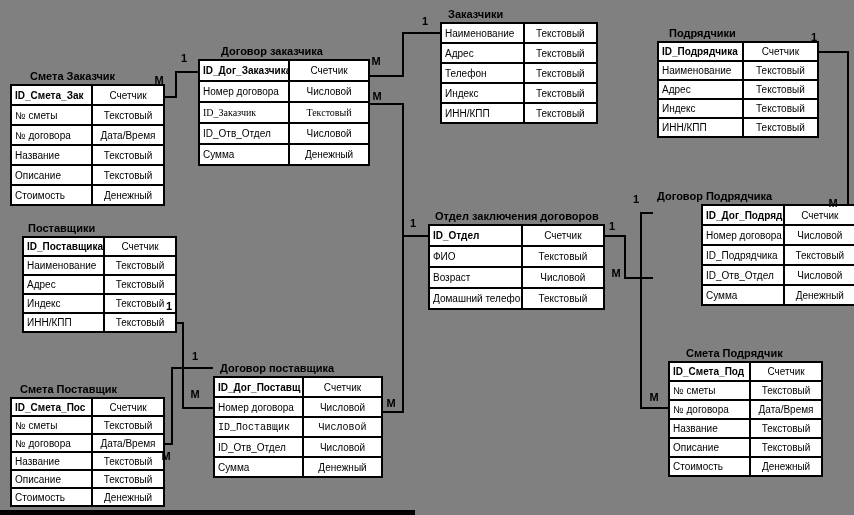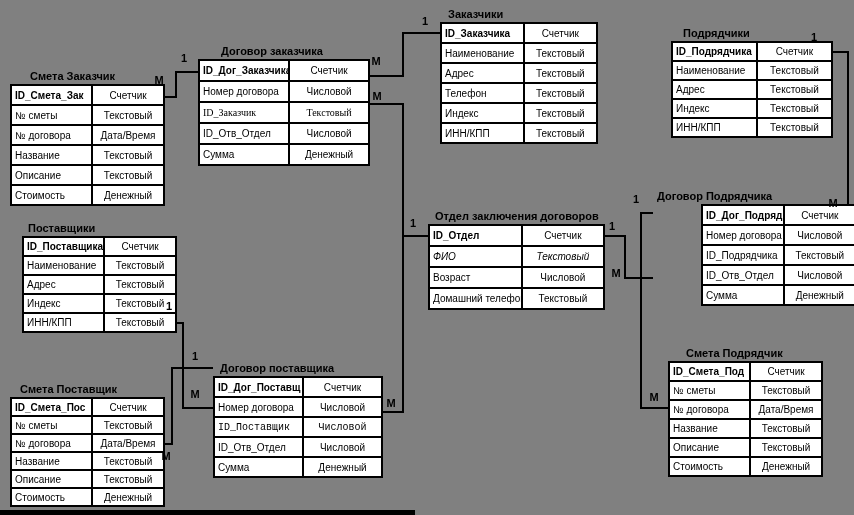--- a/index.html
+++ b/index.html
@@ -177,24 +177,20 @@
     </table>
   </div>
     <div class="entity" style="left: 440px; top: 7px; width: 158px;">
     <div class="entity-title" style="padding-left: 8px;">Заказчики</div>
     <table class="entity-grid" style="width: 158px;">
       <colgroup>
           <col style="width:53%">
           <col style="width:47%">
         </colgroup>
       <tbody>
-          <tr class="key" style="height: 20px;">
-            <td class="fname">ID_Заказчика</td>
-            <td class="ftype">Счетчик</td>
-          </tr>
           <tr style="height: 20px;">
             <td class="fname">Наименование</td>
             <td class="ftype">Текстовый</td>
           </tr>
           <tr style="height: 20px;">
             <td class="fname">Адрес</td>
             <td class="ftype">Текстовый</td>
           </tr>
           <tr style="height: 20px;">
             <td class="fname">Телефон</td>
@@ -204,21 +200,21 @@
             <td class="fname">Индекс</td>
             <td class="ftype">Текстовый</td>
           </tr>
           <tr style="height: 20px;">
             <td class="fname">ИНН/КПП</td>
             <td class="ftype">Текстовый</td>
           </tr>
         </tbody>
     </table>
   </div>
-    <div class="entity" style="left: 671px; top: 26px; width: 162px;">
+    <div class="entity" style="left: 657px; top: 26px; width: 162px;">
     <div class="entity-title" style="padding-left: 12px;">Подрядчики</div>
     <table class="entity-grid" style="width: 162px;">
       <colgroup>
           <col style="width:53%">
           <col style="width:47%">
         </colgroup>
       <tbody>
           <tr class="key" style="height: 19px;">
             <td class="fname">ID_Подрядчика</td>
             <td class="ftype">Счетчик</td>
@@ -247,21 +243,21 @@
     <table class="entity-grid" style="width: 177px;">
       <colgroup>
           <col style="width:53%">
           <col style="width:47%">
         </colgroup>
       <tbody>
           <tr class="key" style="height: 21px;">
             <td class="fname">ID_Отдел</td>
             <td class="ftype">Счетчик</td>
           </tr>
-          <tr style="height: 21px; font-style: italic;">
+          <tr style="height: 21px;">
             <td class="fname">ФИО</td>
             <td class="ftype">Текстовый</td>
           </tr>
           <tr style="height: 21px;">
             <td class="fname">Возраст</td>
             <td class="ftype">Числовой</td>
           </tr>
           <tr style="height: 21px;">
             <td class="fname">Домашний телефон</td>
             <td class="ftype">Текстовый</td>

